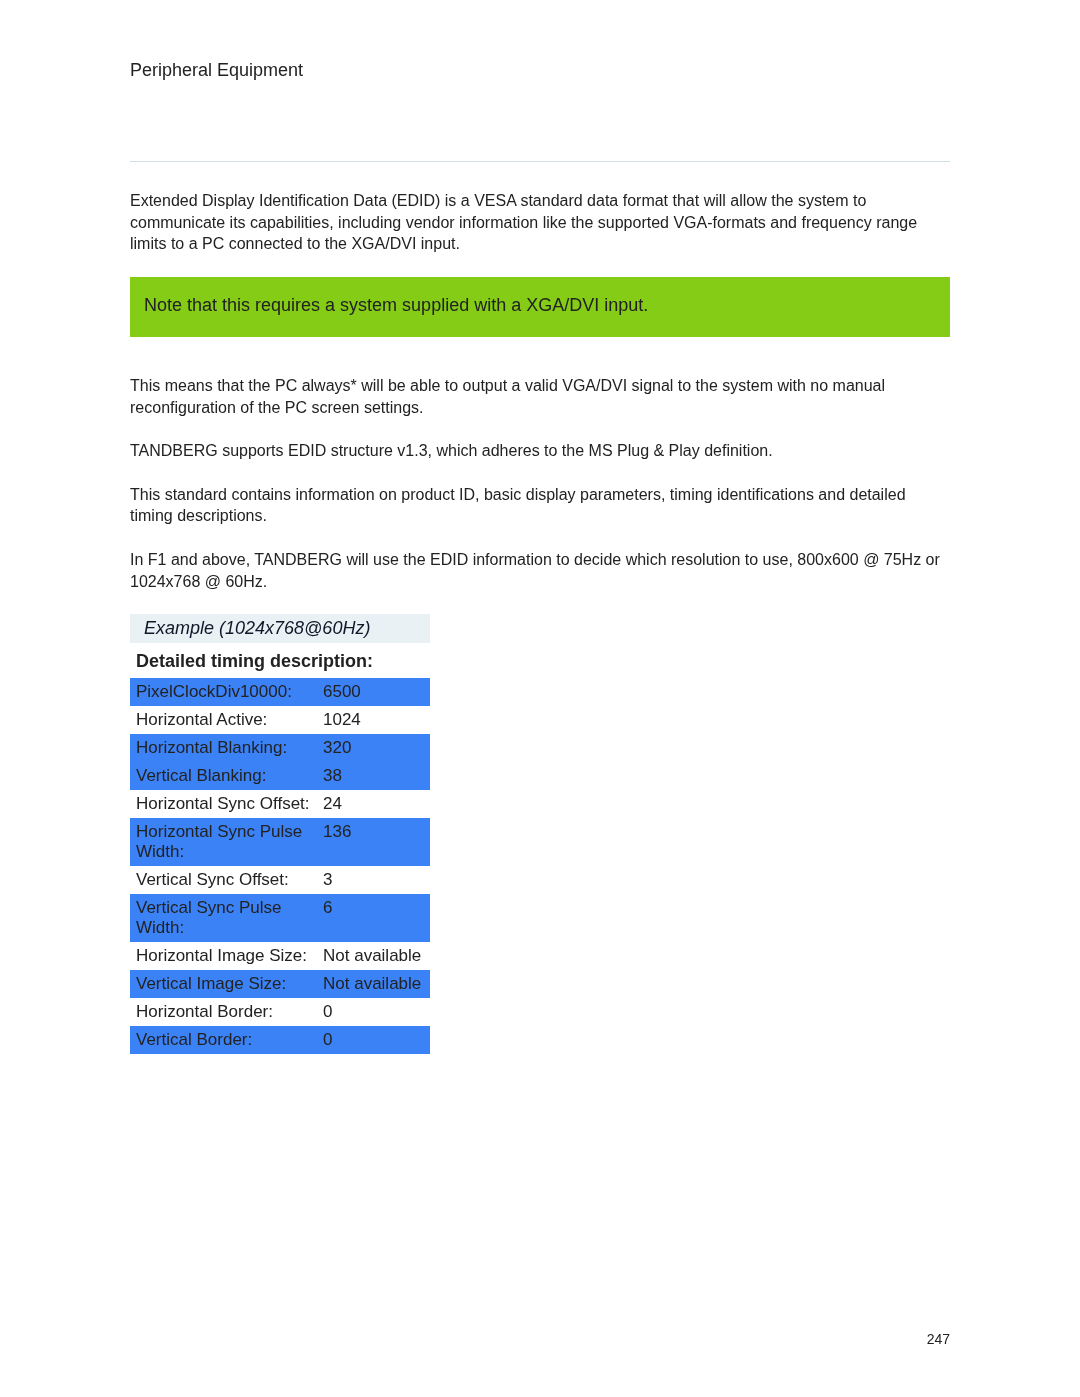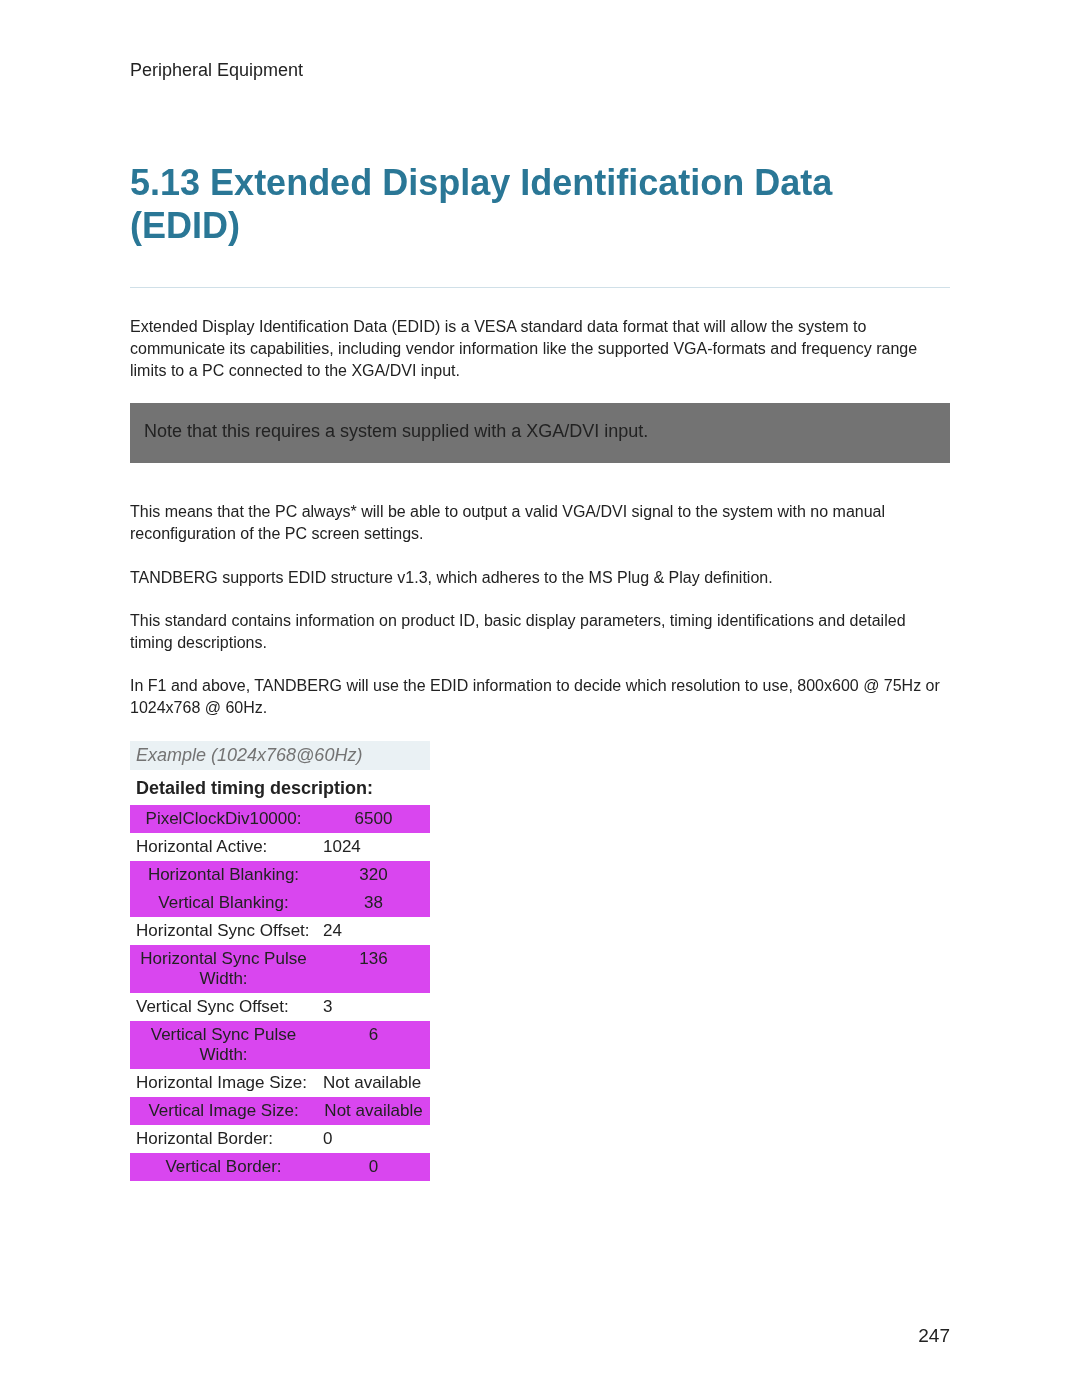--- a/index.html
+++ b/index.html
@@ -34,73 +34,68 @@
     border-top: 1px solid #d0e0e8;
     margin: 0 0 28px 0;
   }
   .para {
     font-size: 16px;
     line-height: 1.35;
     margin: 0 0 22px 0;
     color: #222;
   }
   .note-box {
-    background: #737373;
+    background: #84cc16;
     padding: 16px 14px 20px 14px;
     margin: 7px 0 38px 0;
     font-size: 18px;
     line-height: 1.35;
   }
   .example-title {
     font-style: italic;
     font-size: 18px;
-    color: #737373;
-    padding: 4px 6px;
+    color: #0f172a;
+    padding: 4px 14px;
     background: #eaf1f4;
   }
   .timing-table {
     border-collapse: collapse;
     width: 300px;
     font-size: 17px;
     margin-top: 2px;
   }
   .timing-table th {
     text-align: left;
     font-weight: bold;
     padding: 6px 6px;
     font-size: 18px;
   }
   .timing-table td {
     padding: 4px 6px 4px 6px;
     vertical-align: top;
   }
   .timing-table tr.alt {
-    background: #d946ef;
-    text-align: center;
+    background: #3b82f6;
   }
   .page-number {
     position: absolute;
     bottom: 50px;
     right: 130px;
-    font-size: 19px;
+    font-size: 14px;
   }
   .table-wrap {
     width: 300px;
   }
 </style>
 </head>
 <body>
 
 <div class="page">
   <div class="header-label">Peripheral Equipment</div>
 
-  <h1 class="section-title">
-    <span>5.13</span>
-    <span>Extended Display Identification Data (EDID)</span>
-  </h1>
 
   <hr class="hr">
 
   <p class="para">Extended Display Identification Data (EDID) is a VESA standard data format that will allow the system to communicate its capabilities, including vendor information like the supported VGA-formats and frequency range limits to a PC connected to the XGA/DVI input.</p>
 
   <div class="note-box">Note that this requires a system supplied with a XGA/DVI input.</div>
 
   <p class="para">This means that the PC always* will be able to output a valid VGA/DVI signal to the system with no manual reconfiguration of the PC screen settings.</p>
   <p class="para">TANDBERG supports EDID structure v1.3, which adheres to the MS Plug &amp; Play definition.</p>
   <p class="para">This standard contains information on product ID, basic display parameters, timing identifications and detailed timing descriptions.</p>

